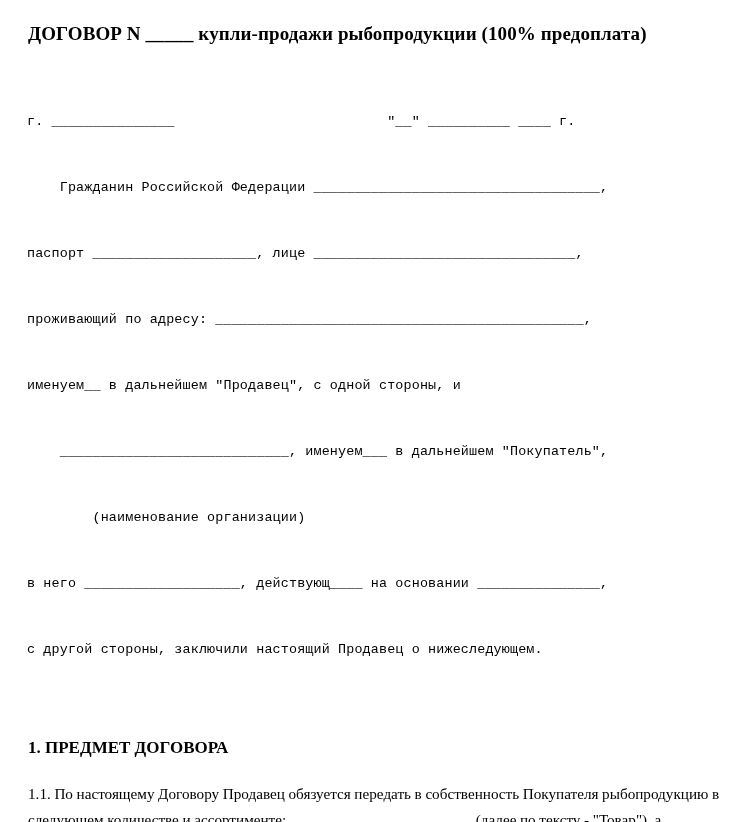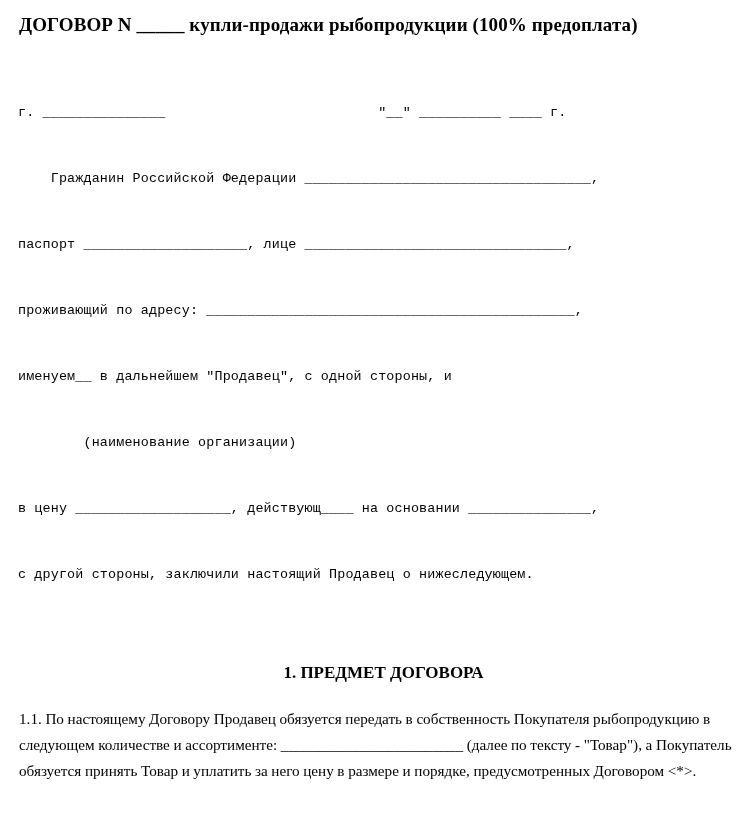--- a/index.html
+++ b/index.html
@@ -14,21 +14,21 @@
     overflow: hidden;
     color: #000000;
     font-family: "Liberation Serif", "DejaVu Serif", serif;
     -webkit-font-smoothing: antialiased;
   }
 
   .page {
     position: relative;
     width: 751px;
     height: 822px;
-    padding: 3px;
+    padding: 12px;
     box-sizing: border-box;
   }
 
   
   .doc-title {
     margin: 0;
     padding: 9px 0 0 16px;
     font-family: "Liberation Serif", "DejaVu Serif", serif;
     font-size: 19px;
     font-weight: bold;
@@ -55,21 +55,21 @@
 
   
   .section-heading {
     margin: 0;
     font-family: "Liberation Serif", "DejaVu Serif", serif;
     font-size: 17px;
     font-weight: bold;
     line-height: 22px;
     white-space: pre;
   }
-  #heading-1 { padding: 32px 0 0 16px; text-align: center; }
+  #heading-1 { padding: 32px 0 0 16px; }
 
   
   .body-block {
     padding: 0 16px 0 16px;
   }
   .para {
     margin: 0;
     font-family: "Liberation Serif", "DejaVu Serif", serif;
     font-size: 15.2px;
     line-height: 26px;
@@ -84,22 +84,23 @@
 <div class="page">
 
   <h1 class="doc-title">ДОГОВОР N _____ купли-продажи рыбопродукции (100% предоплата)</h1>
 
   <div class="preamble">
     <span class="line">г. _______________                          "__" __________ ____ г.</span>
     <span class="line">    Гражданин Российской Федерации ___________________________________,</span>
     <span class="line">паспорт ____________________, лице ________________________________,</span>
     <span class="line">проживающий по адресу: _____________________________________________,</span>
     <span class="line">именуем__ в дальнейшем "Продавец", с одной стороны, и</span>
+    <span class="line">    ____________________________, именуем___ в дальнейшем "Покупатель",</span>
     <span class="line">        (наименование организации)</span>
-    <span class="line">в цену ___________________, действующ____ на основании _______________,</span>
+    <span class="line">в него ___________________, действующ____ на основании _______________,</span>
     <span class="line">с другой стороны, заключили настоящий Продавец о нижеследующем.</span>
   </div>
 
   <h2 class="section-heading" id="heading-1">1. ПРЕДМЕТ ДОГОВОРА</h2>
 
   <div class="body-block">
     <p class="para" id="para-1-1">1.1. По настоящему Договору Продавец обязуется передать в собственность Покупателя рыбопродукцию в следующем количестве и ассортименте: ________________________ (далее по тексту - "Товар"), а Покупатель обязуется принять Товар и уплатить за него цену в размере и порядке, предусмотренных Договором &lt;*&gt;.</p>
   </div>
 
 </div>

